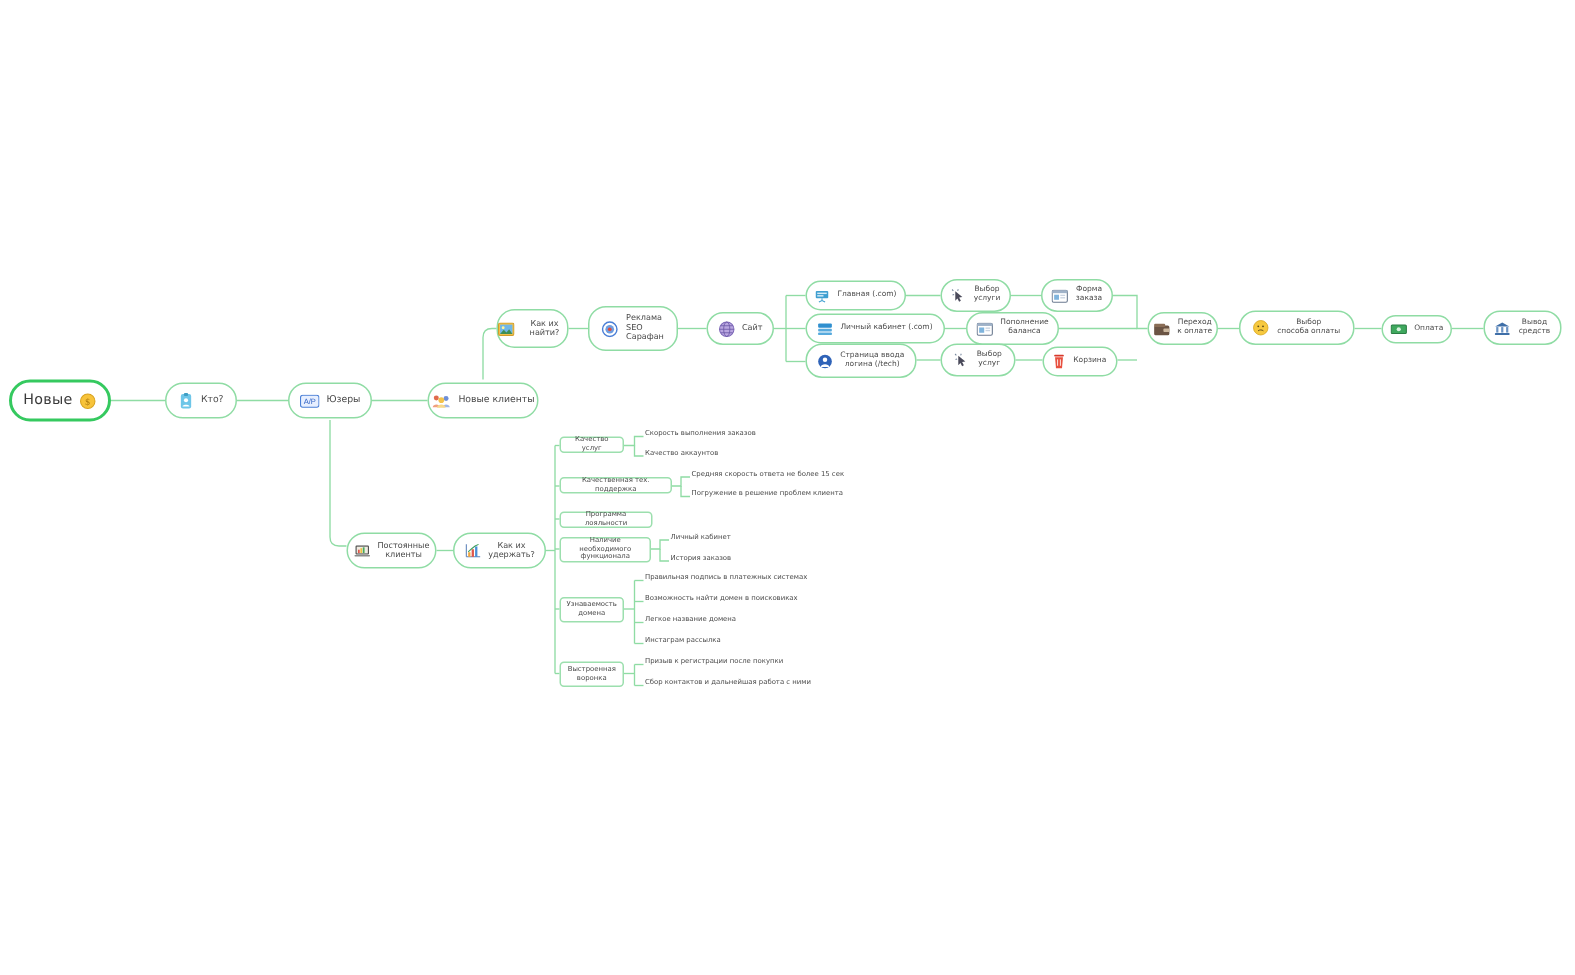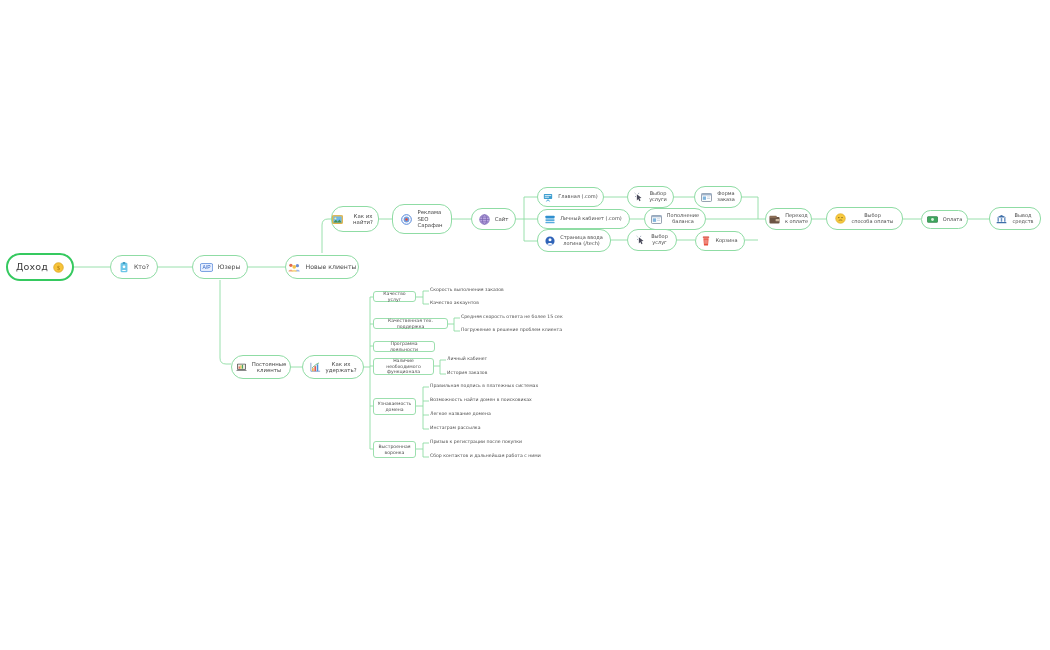--- a/index.html
+++ b/index.html
@@ -112,21 +112,21 @@
       <path d="M423 429 H429"></path>
 
       <path d="M416 449 H423"></path>
       <path d="M423 443 V457"></path>
       <path d="M423 443 H429"></path>
       <path d="M423 457 H429"></path>
     </g>
   </svg>
 
   <div class="node root" style="left:6px;top:253px;width:68px;height:28px;">
-    <span class="lbl">Доход</span>
+    <span class="lbl">Новые</span>
     <span class="ico">
       <svg width="11" height="11" viewBox="0 0 16 16">
           <circle cx="8" cy="8" r="7" fill="#f7c33a" stroke="#d8a21d" stroke-width="1"></circle>
           <text x="8" y="11.5" font-size="9" text-anchor="middle" fill="#a8750a" font-family="serif">$</text>
         </svg>
     </span>
   </div>
 
   <div class="node lvl1" style="left:110px;top:255px;width:48px;height:24px;">
     <span class="ico">

